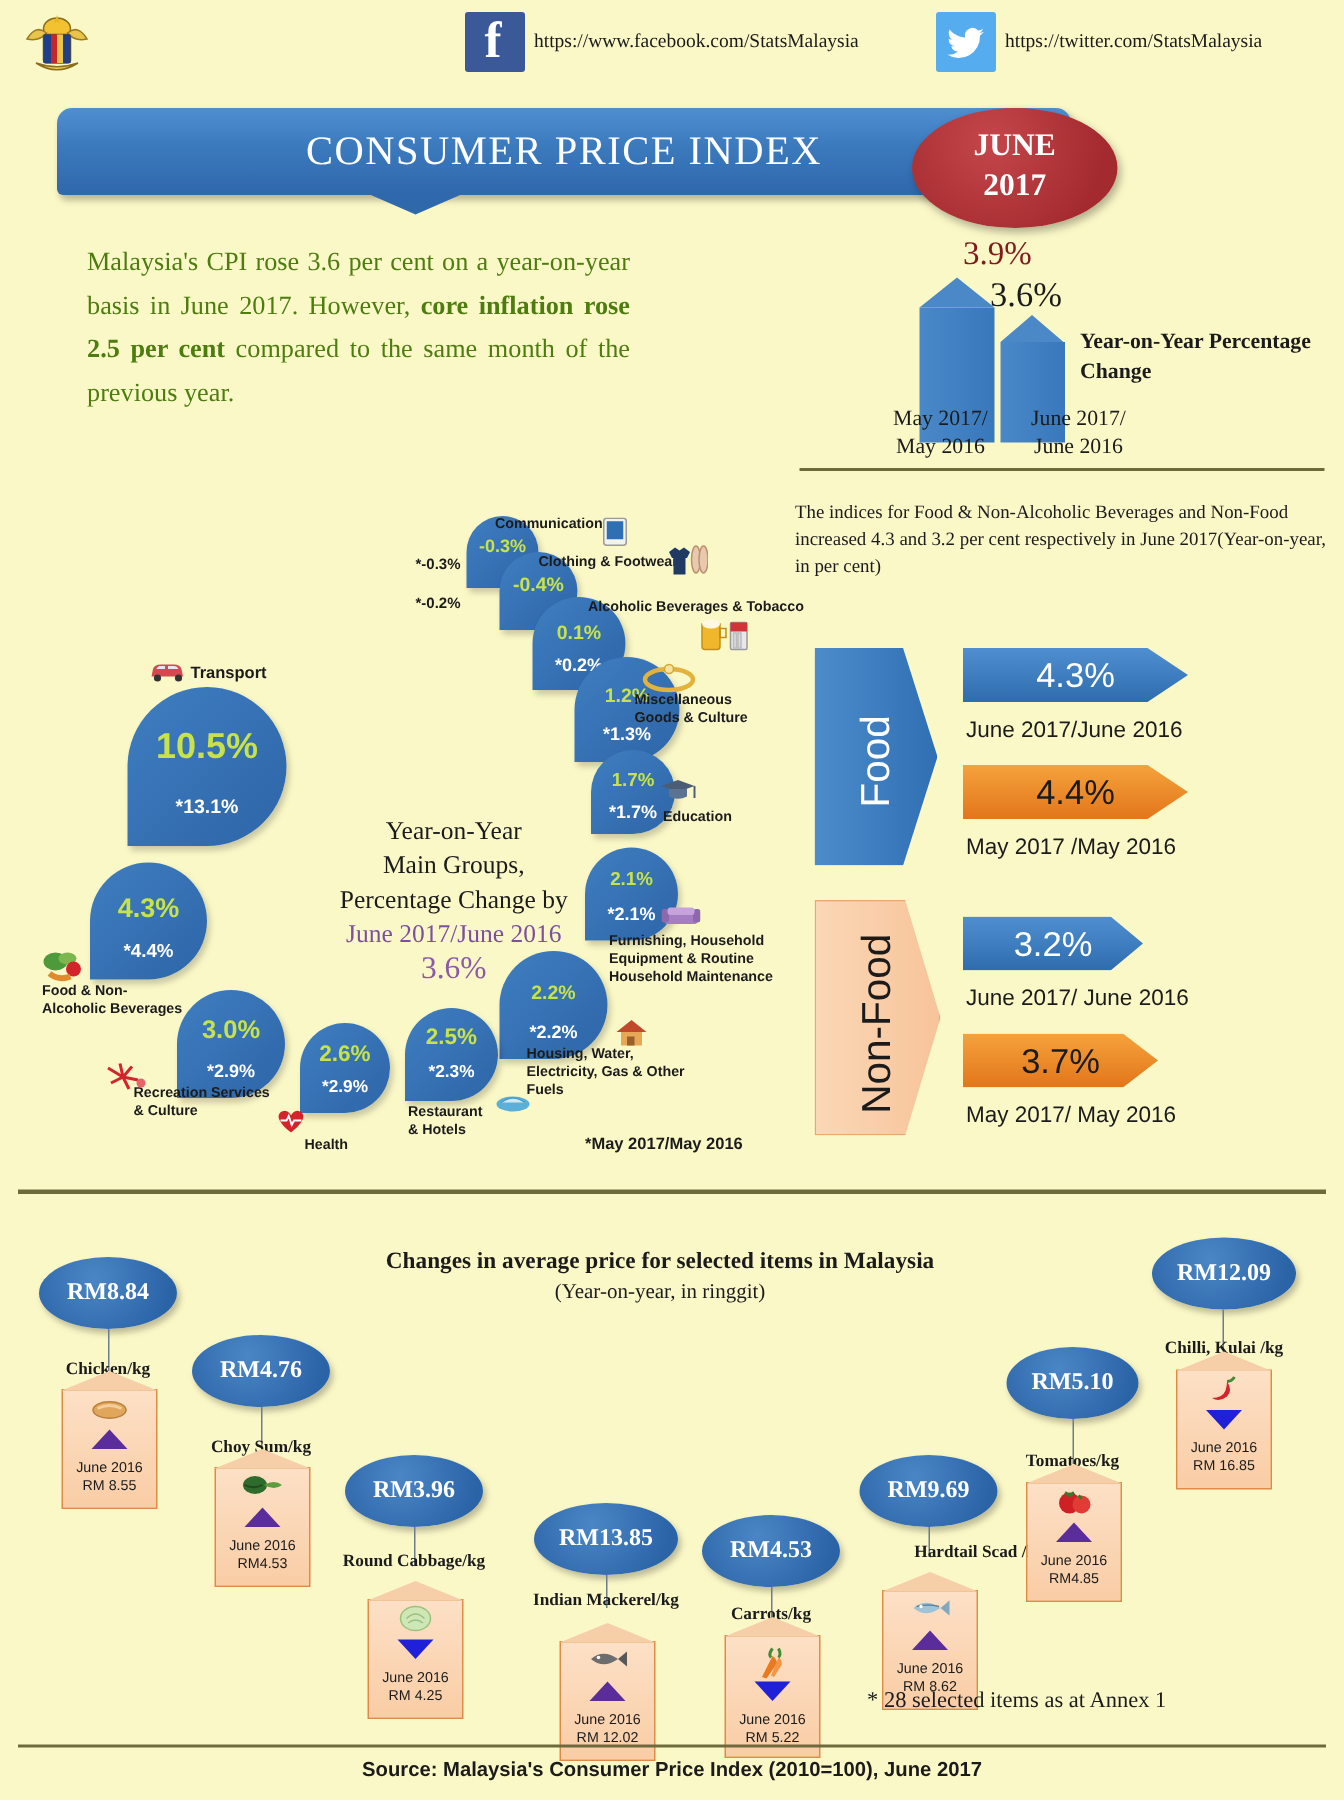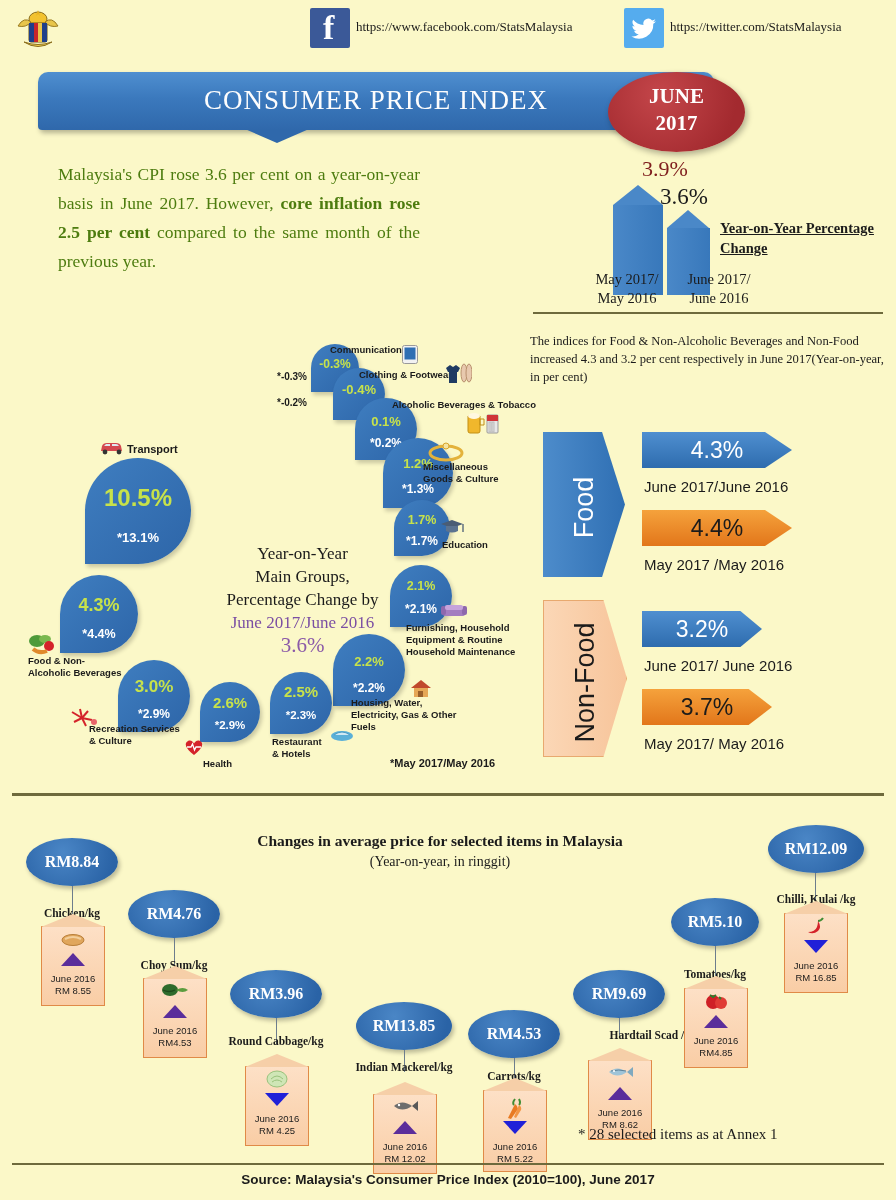--- a/index.html
+++ b/index.html
@@ -51,21 +51,21 @@
   .house{position:absolute;background:linear-gradient(to right,#4a88c8,#3878bb);}
   .house .roof{position:absolute;left:0;width:0;height:0;}
   #bar-may{left:93px;top:55px;width:50px;height:90px;}
   #bar-may .roof{top:-20px;border-left:25px solid transparent;border-right:25px solid transparent;border-bottom:20px solid #4a88c8;}
   #bar-jun{left:147px;top:78px;width:43px;height:67px;}
   #bar-jun .roof{top:-18px;border-left:21.5px solid transparent;border-right:21.5px solid transparent;border-bottom:18px solid #4a88c8;}
   #val-may{left:78px;top:6px;font-size:22px;color:#7f1d1d;margin-left:44px;}
   #val-jun{left:140px;top:34px;font-size:23px;color:#1b1b1b;}
   #lbl-may{left:58px;top:120px;width:98px;text-align:center;font-size:14.5px;line-height:19px;color:#1b1b1b;}
   #lbl-jun{left:150px;top:120px;width:98px;text-align:center;font-size:14.5px;line-height:19px;color:#1b1b1b;}
-  #yoy-caption{left:200px;top:68px;width:175px;font-size:14.5px;line-height:20px;font-weight:bold;color:#1b1b1b;text-decoration:underline;}
+  #yoy-caption{left:200px;top:68px;width:175px;font-size:14.5px;line-height:20px;font-weight:bold;color:#1b1b1b;}
   #yoy-rule{left:13px;top:162px;width:350px;height:2px;background:#6e6a3c;}
 
   
   #fn-head{left:530px;top:332px;width:362px;font-size:13.4px;line-height:17px;font-weight:bold;color:#1b1b1b;}
   #fn-head span{font-weight:normal;font-size:12.6px;}
 
   .bigchev{position:absolute;}
   #food-chev{left:543px;top:432px;width:82px;height:145px;
     background:linear-gradient(to right,#4d8ccb,#2f6fb3);
     clip-path:polygon(0 0,72% 0,100% 50%,72% 100%,0 100%);

